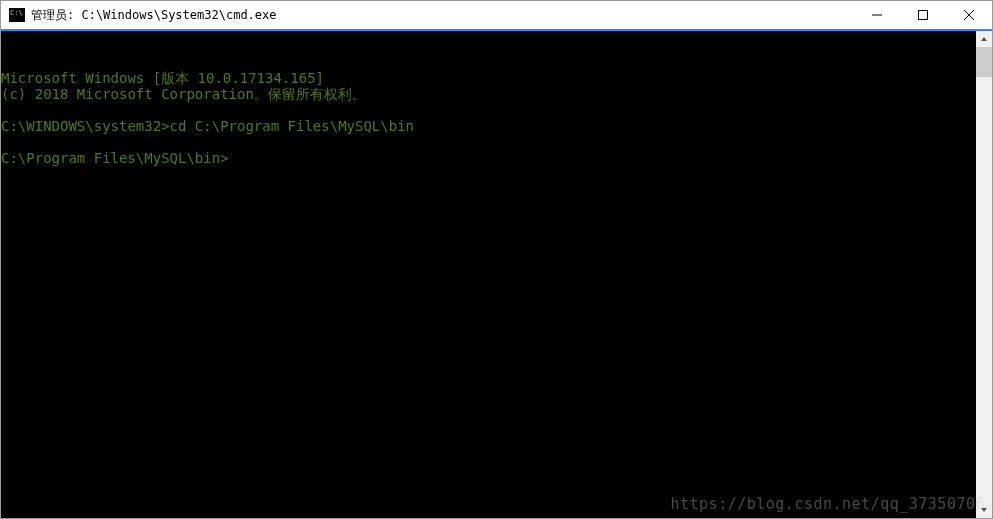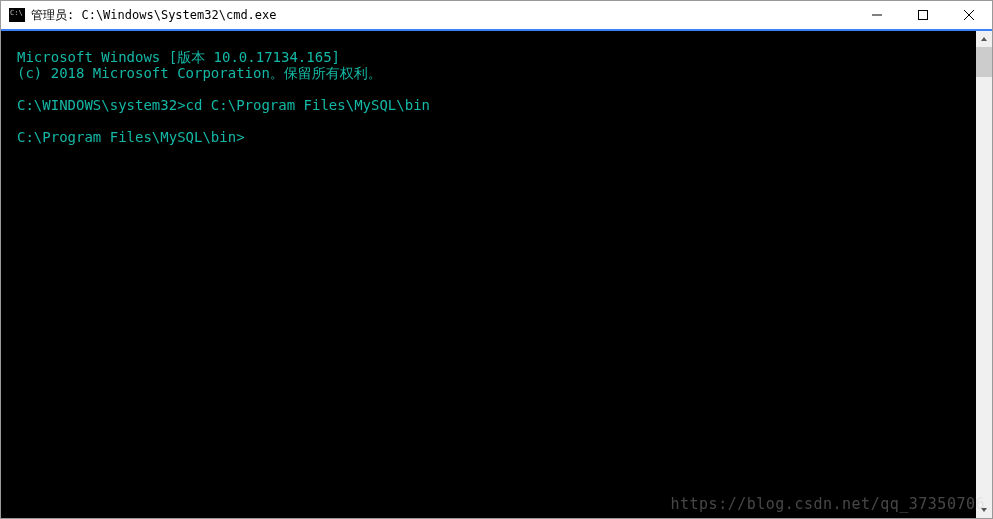--- a/index.html
+++ b/index.html
@@ -75,27 +75,28 @@
     }
     .terminal-area {
       flex: 1;
       display: flex;
       background: #000;
       position: relative;
     }
     .terminal-content {
       flex: 1;
       background: #000;
-      color: #14b8a6;
+      color: #4d7c0f;
       font-family: "NSimSun", "SimSun", "Consolas", monospace;
       font-size: 14px;
       line-height: 16px;
-      padding: 2px 16px;
+      padding: 2px 0;
       white-space: pre;
       overflow: hidden;
+      margin-top: 21px;
     }
     .terminal-line {
       white-space: pre;
     }
     .scrollbar {
       width: 16px;
       background: #f0f0f0;
       display: flex;
       flex-direction: column;
     }

